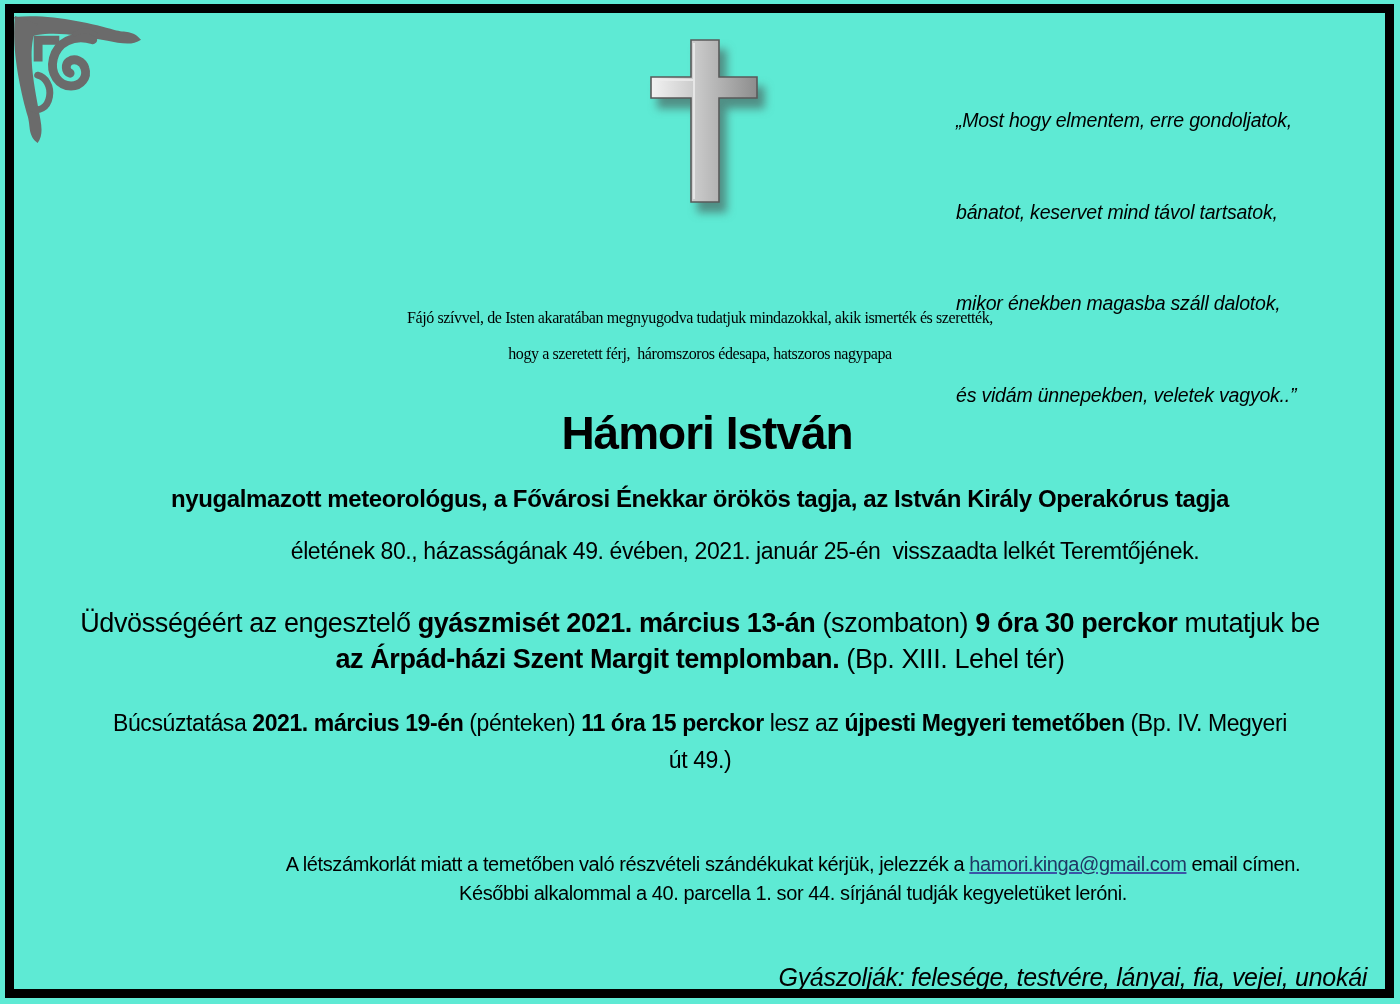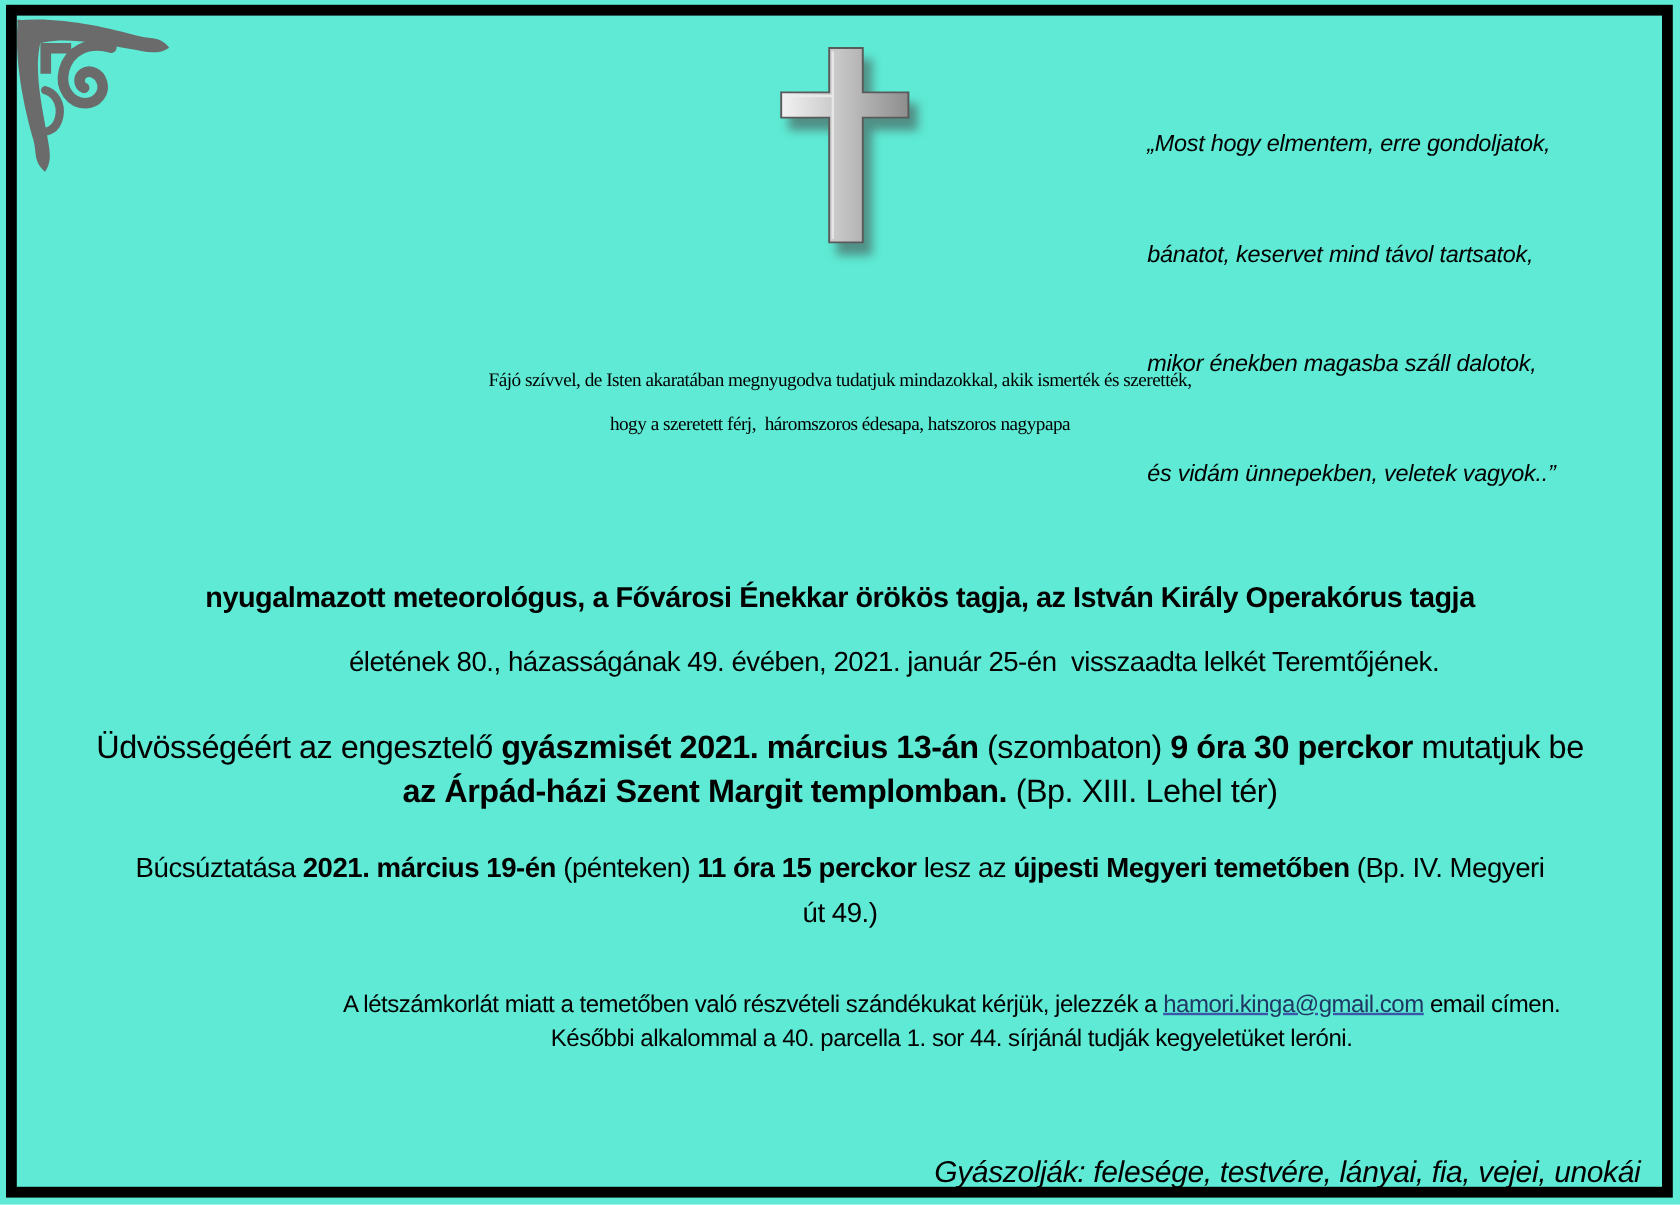--- a/index.html
+++ b/index.html
@@ -30,21 +30,21 @@
   }
   .quote .attr{text-align:right;}
   .block{position:absolute;left:0;right:0;text-align:center;letter-spacing:-0.4px;}
   .line{white-space:pre;}
   .intro{top:300px;font-size:16px;line-height:36px;font-family:Liberation Serif, serif;}
   .name{top:406px;font-size:46px;font-weight:bold;letter-spacing:-1px;margin:0;left:14px;}
   .subtitle{top:469px;font-size:24px;font-weight:bold;margin-top:16px;}
   .life{top:538px;left:90px;font-size:23px;}
   .mass{top:605px;font-size:27px;line-height:36px;}
   .farewell{top:705px;font-size:23px;line-height:37px;}
-  .note{top:823px;left:186px;font-size:20px;line-height:29px;}
+  .note{top:850px;left:186px;font-size:20px;line-height:29px;}
   .mourners{
     position:absolute;top:896px;left:0;right:33px;text-align:right;
     font-style:italic;font-size:25px;line-height:32.5px;letter-spacing:-0.3px;white-space:pre;
   }
   .b{font-weight:bold;}
   .link{
     color:var(--link-color,#1f3864);
     text-decoration:underline;
     text-decoration-color:#3a56a8;
     cursor:pointer;
@@ -87,20 +87,21 @@
     <div class="line">bánatot, keservet mind távol tartsatok,</div>
     <div class="line">mikor énekben magasba száll dalotok,</div>
     <div class="line">és vidám ünnepekben, veletek vagyok..”</div>
   </div>
 
   <div class="block intro">
     <div class="line">Fájó szívvel, de Isten akaratában megnyugodva tudatjuk mindazokkal, akik ismerték és szerették,</div>
     <div class="line">hogy a szeretett férj,  háromszoros édesapa, hatszoros nagypapa</div>
   </div>
 
+  <h1 class="block name">Hámori István</h1>
   <div class="block subtitle line">nyugalmazott meteorológus, a Fővárosi Énekkar örökös tagja, az István Király Operakórus tagja</div>
 
   <div class="block life line">életének 80., házasságának 49. évében, 2021. január 25-én  visszaadta lelkét Teremtőjének.</div>
 
   <div class="block mass">
     <div class="line"><span>Üdvösségéért az engesztelő </span><span class="b">gyászmisét 2021. március 13-án</span><span> (szombaton) </span><span class="b">9 óra 30 perckor</span><span> mutatjuk be</span></div>
     <div class="line"><span class="b">az Árpád-házi Szent Margit templomban.</span><span> (Bp. XIII. Lehel tér)</span></div>
   </div>
 
   <div class="block farewell">

